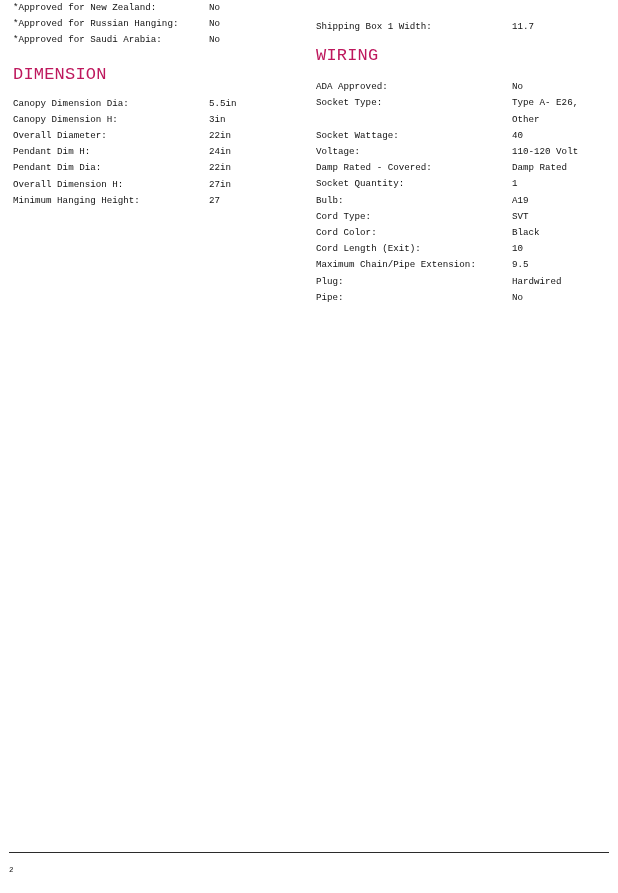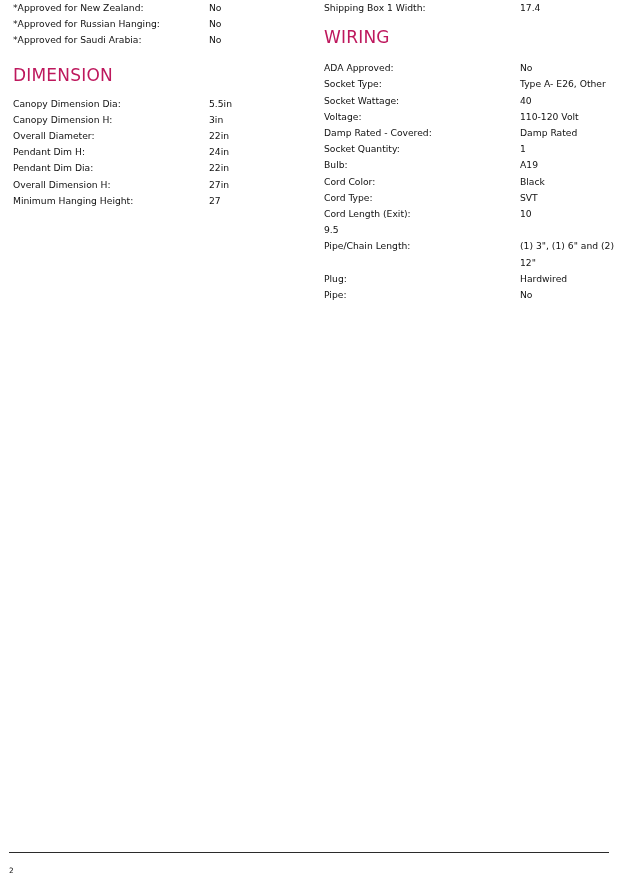--- a/index.html
+++ b/index.html
@@ -13,32 +13,34 @@
     font-family: "DejaVu Sans", sans-serif;
     color: #1a1a1a;
     position: relative;
     overflow: hidden;
   }
   .page {
     position: relative;
     width: 618px;
     height: 671px;
     box-sizing: border-box;
+    font-family: Liberation Mono, monospace;
   }
   .column {
     position: absolute;
     top: 0;
   }
   .col-left {
     left: 13px;
     width: 290px;
   }
   .col-right {
-    left: 324px;
+    left: 316px;
     width: 290px;
+    margin-top: 19px;
   }
   .spec-row {
     display: flex;
     align-items: flex-start;
     font-size: 9.2px;
     line-height: 16.2px;
     color: #111111;
   }
   .spec-label {
     width: 196px;
@@ -142,21 +144,21 @@
       </div>
     </div>
 
   </div>
 
   <div class="column col-right">
 
     <div>
       <div class="spec-row">
         <span class="spec-label">Shipping Box 1 Width:</span>
-        <span class="spec-value">17.4</span>
+        <span class="spec-value">11.7</span>
       </div>
     </div>
 
     <div class="pad-top-wiring"></div>
     <h2 class="section-heading">WIRING</h2>
     <div class="pad-after-wiring"></div>
 
     <div>
       <div class="spec-row">
         <span class="spec-label">ADA Approved:</span>
@@ -180,37 +182,34 @@
       </div>
       <div class="spec-row">
         <span class="spec-label">Socket Quantity:</span>
         <span class="spec-value">1</span>
       </div>
       <div class="spec-row">
         <span class="spec-label">Bulb:</span>
         <span class="spec-value">A19</span>
       </div>
       <div class="spec-row">
+        <span class="spec-label">Cord Type:</span>
+        <span class="spec-value">SVT</span>
+      </div>
+      <div class="spec-row">
         <span class="spec-label">Cord Color:</span>
         <span class="spec-value">Black</span>
       </div>
       <div class="spec-row">
-        <span class="spec-label">Cord Type:</span>
-        <span class="spec-value">SVT</span>
-      </div>
-      <div class="spec-row">
         <span class="spec-label">Cord Length (Exit):</span>
         <span class="spec-value">10</span>
       </div>
       <div class="spec-row">
+        <span class="spec-label">Maximum Chain/Pipe Extension:</span>
         <span class="spec-value">9.5</span>
-      </div>
-      <div class="spec-row">
-        <span class="spec-label">Pipe/Chain Length:</span>
-        <span class="spec-value">(1) 3", (1) 6" and (2) 12"</span>
       </div>
       <div class="spec-row">
         <span class="spec-label">Plug:</span>
         <span class="spec-value">Hardwired</span>
       </div>
       <div class="spec-row">
         <span class="spec-label">Pipe:</span>
         <span class="spec-value">No</span>
       </div>
     </div>

